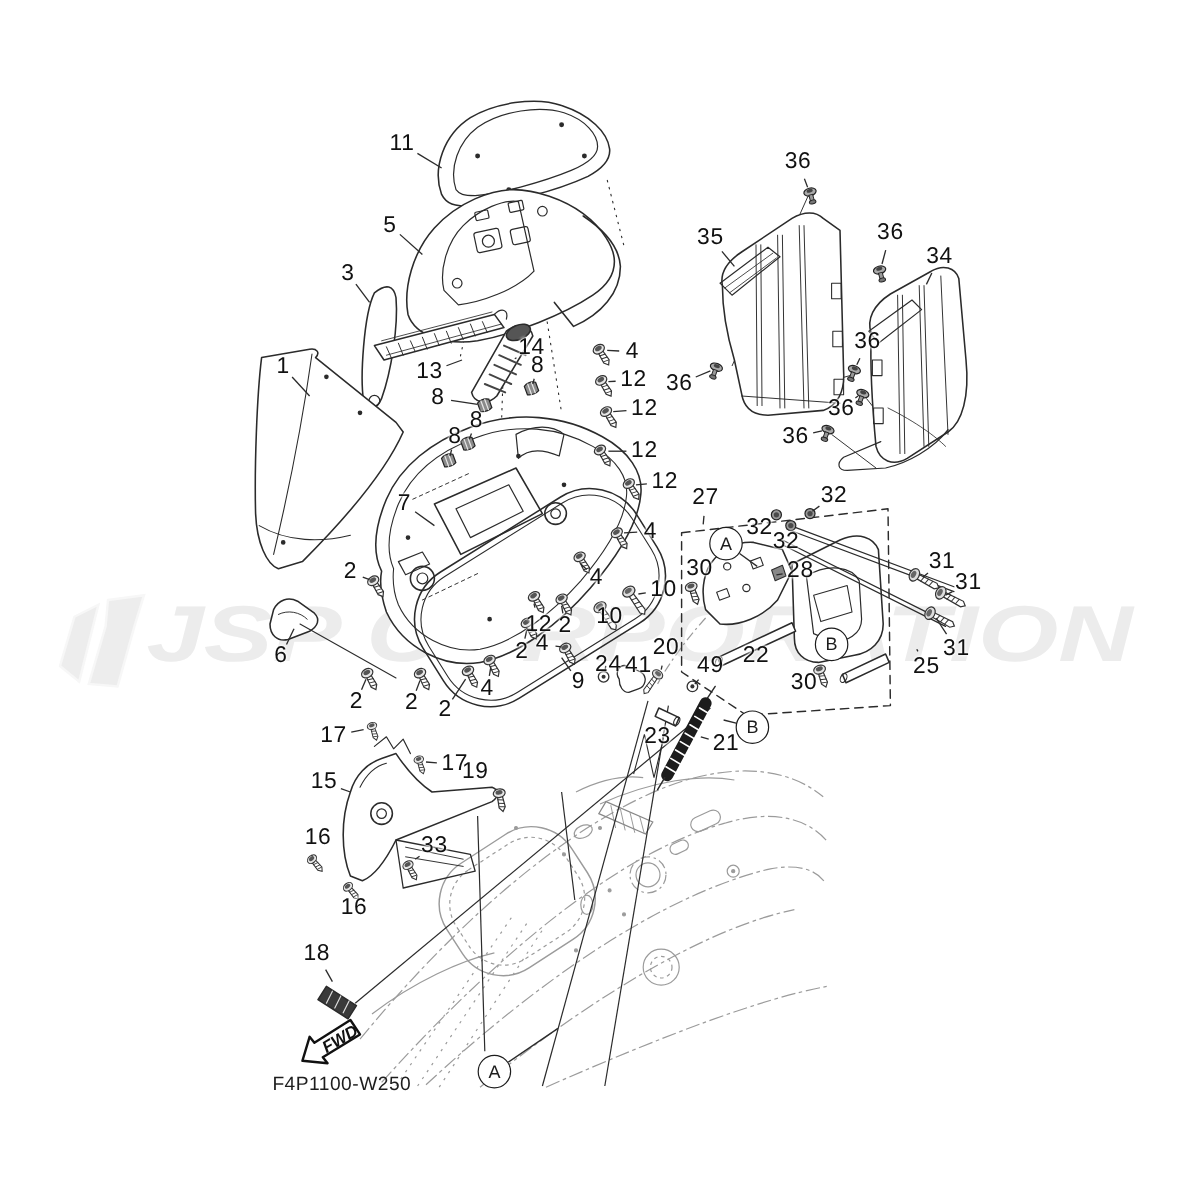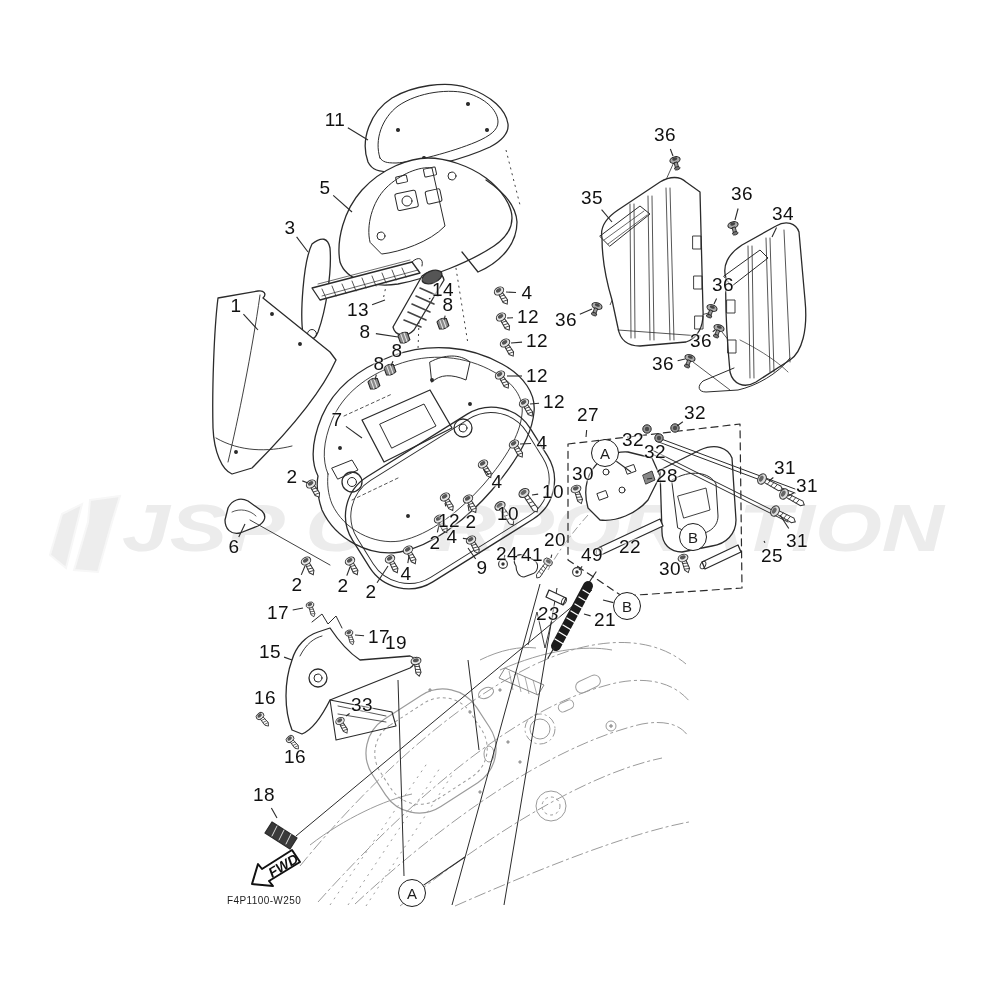--- a/index.html
+++ b/index.html
@@ -6,21 +6,21 @@
   .stage{position:relative;width:1000px;height:1000px;background:#fff;overflow:hidden;
          font-family:"Liberation Sans",sans-serif;}
   .stage svg{position:absolute;left:0;top:0;}
   .callout{position:absolute;transform:translate(-50%,-50%);font-size:19px;color:#111;
            white-space:nowrap;letter-spacing:.5px;
            text-shadow:0 0 3px #fff,0 0 3px #fff,0 0 2px #fff;}
   .marker{position:absolute;transform:translate(-50%,-50%);width:26px;height:26px;
           border:1.7px solid #1d1d1d;border-radius:50%;background:#fff;
           display:flex;align-items:center;justify-content:center;
           font-size:15px;color:#1d1d1d;}
-  .partcode{position:absolute;left:227px;top:895px;font-size:10px;color:#1d1d1d;
+  .partcode{position:absolute;left:227px;top:895px;font-size:16px;color:#1d1d1d;
             letter-spacing:.4px;}
   line.leader{stroke:#2b2b2b;stroke-width:1.1;}
 </style>
 </head>
 <body>
 
 <div class="stage">
 
 <svg width="1000" height="1000" viewBox="0 0 1000 1000">
   <defs>
@@ -428,21 +428,21 @@
       <span class="callout" style="left: 471px; top: 522px;">2</span>
       <span class="callout" style="left: 497px; top: 482px;">4</span>
       <span class="callout" style="left: 452px; top: 537px;">4</span>
       <span class="callout" style="left: 553px; top: 492px;">10</span>
       <span class="callout" style="left: 508px; top: 514px;">10</span>
       <span class="callout" style="left: 482px; top: 568px;">9</span>
       <span class="callout" style="left: 507px; top: 540px; margin-top: 14px;">24</span>
       <span class="callout" style="left: 532px; top: 555px;">41</span>
       <span class="callout" style="left: 555px; top: 540px;">20</span>
       <span class="callout" style="left: 592px; top: 555px;">49</span>
-      <span class="callout" style="left: 548px; top: 614px; font-style: italic;">23</span>
+      <span class="callout" style="left: 548px; top: 614px;">23</span>
       <span class="callout" style="left: 605px; top: 620px;">21</span>
       <span class="callout" style="left: 588px; top: 415px;">27</span>
       <span class="callout" style="left: 695px; top: 413px;">32</span>
       <span class="callout" style="left: 633px; top: 440px;">32</span>
       <span class="callout" style="left: 655px; top: 452px;">32</span>
       <span class="callout" style="left: 583px; top: 474px;">30</span>
       <span class="callout" style="left: 667px; top: 476px;">28</span>
       <span class="callout" style="left: 630px; top: 547px;">22</span>
       <span class="callout" style="left: 670px; top: 569px;">30</span>
       <span class="callout" style="left: 772px; top: 556px;">25</span>

